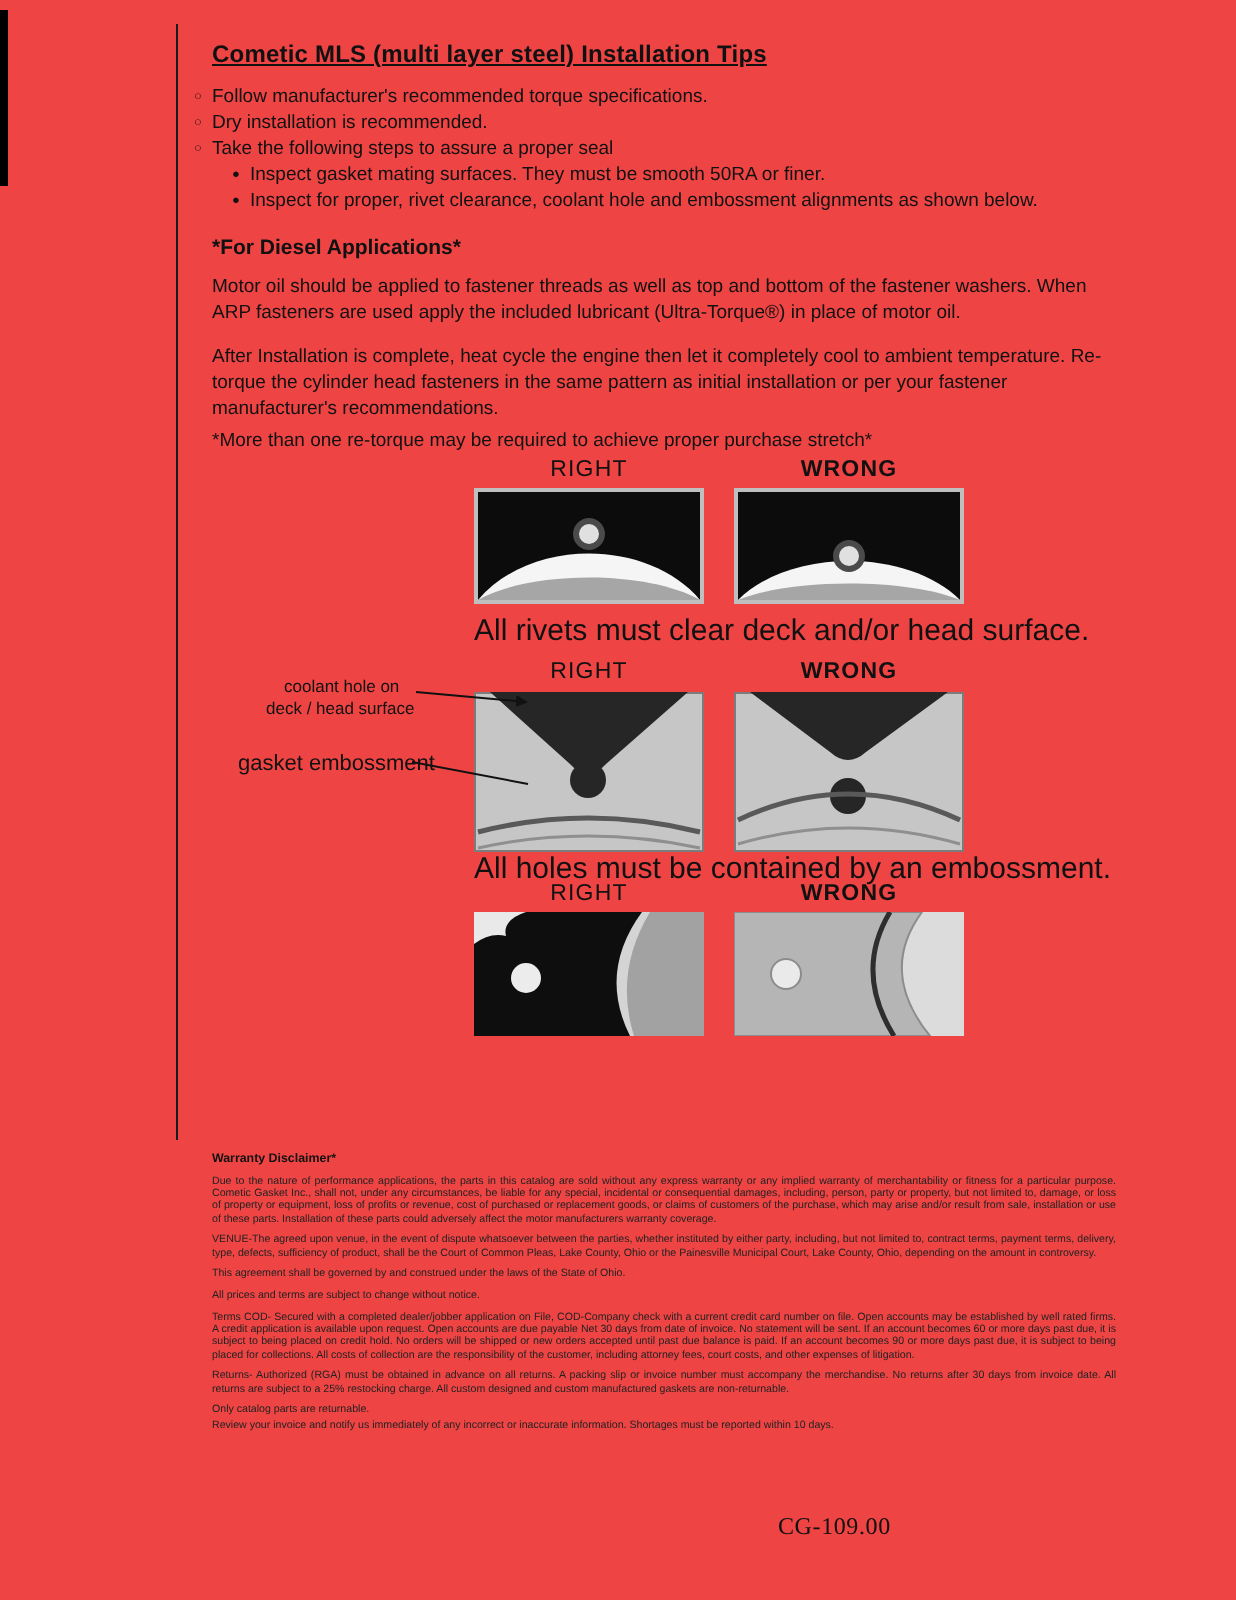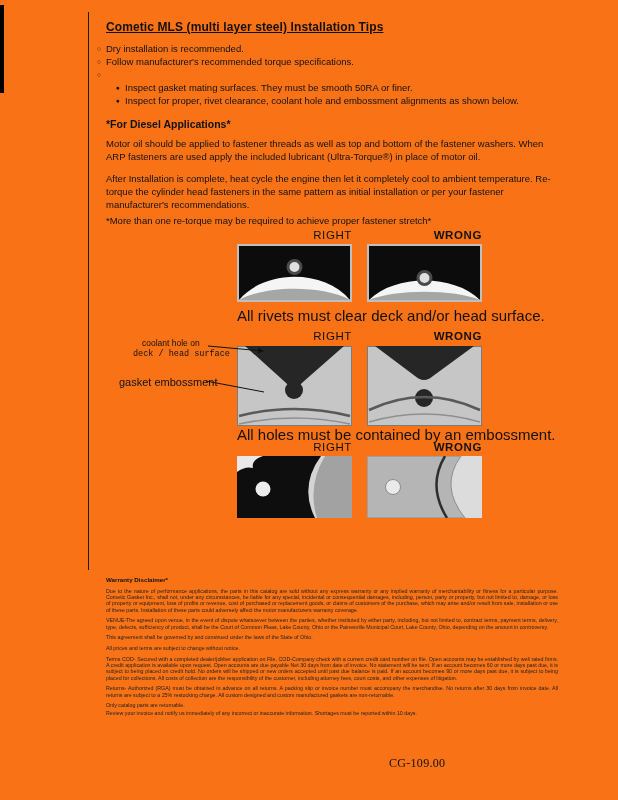--- a/index.html
+++ b/index.html
@@ -1,18 +1,18 @@
 <!DOCTYPE html>
 <html><head>
 <meta charset="utf-8">
 <style>
   * { margin:0; padding:0; box-sizing:border-box; }
   html,body { background:#ffffff; }
   .page {
-    position:relative; width:618px; height:800px; background:#f97316;
+    position:relative; width:618px; height:800px; background:#ef4444;
     font-family:"Liberation Sans", sans-serif; color:#111; overflow:hidden;
   }
   .edge-strip { position:absolute; left:0; top:5px; width:4px; height:88px; background:#000; }
   .vrule { position:absolute; left:88px; top:12px; width:1px; height:558px; background:#1b1b1b; }
 
   .title { position:absolute; left:106px; top:20px; font-size:12px; font-weight:bold; text-decoration:underline; letter-spacing:0.1px; }
 
   .tips { position:absolute; left:97px; top:43px; width:470px; font-size:9.5px; line-height:12.9px; }
   .bullet { display:flex; }
   .bullet .mk { flex:0 0 9px; font-size:6.5px; line-height:12.9px; color:#111; }
@@ -20,33 +20,33 @@
   .bullet.sub { margin-left:19px; }
   .bullet.sub > .mk::before { content:"●"; }
 
   .diesel-heading { position:absolute; left:106px; top:118px; font-size:10.5px; font-weight:bold; }
   .body-para { position:absolute; left:106px; width:452px; font-size:9.5px; line-height:13px; }
   .p1 { top:137px; }
   .p2 { top:172px; }
   .note { position:absolute; left:106px; top:215px; font-size:9.5px; }
 
   .dg-labels { position:absolute; left:237px; width:245px; display:flex; }
-  .dg-labels .lab { width:115px; text-align:right; font-size:11.5px; letter-spacing:0.6px; }
+  .dg-labels .lab { width:115px; text-align:center; font-size:11.5px; letter-spacing:0.6px; }
   .dg-labels .lab + .lab { margin-left:15px;font-weight:bold; }
   .dg-panels { position:absolute; left:237px; display:flex; gap:15px; }
   .panel { display:block; }
   .caption { position:absolute; left:237px; font-size:15px; line-height:11.5px; }
 
   .r1l { top:229px; } .r1p { top:244px; } .cap1 { top:310px; }
   .r2l { top:330px; } .r2p { top:346px; } .cap2 { top:429px; }
   .r3l { top:441px; } .r3p { top:456px; } .cap3 { top:524px; }
 
   .side-coolant { position:absolute; left:133px; top:338px; font-size:8.5px; line-height:10.5px; }
   .side-coolant .ln1 { display:block; padding-left:9px; }
-  .side-coolant .ln2 { display:block;font-family:Liberation Mono, monospace; }
+  .side-coolant .ln2 { display:block; }
   .side-emboss { position:absolute; left:119px; top:376px; font-size:11px; }
   .pointers { position:absolute; left:206px; top:340px; }
 
   .warranty { position:absolute; left:106px; top:576px; width:452px; }
   .warranty .wh { font-size:6.2px; font-weight:bold; margin-bottom:5px; }
   .warranty p { font-size:5.3px; line-height:6.2px; text-align:justify; margin-bottom:4.6px; color:#222; }
   .warranty p.tight { margin-bottom:1px; }
 
   .footer-code { position:absolute; left:389px; top:756px; font-size:12px; font-family:"Liberation Serif", serif; letter-spacing:0.3px; }
 </style>
@@ -56,43 +56,44 @@
 <div class="page">
 
   <div class="edge-strip"></div>
   <div class="vrule"></div>
 
   <h1 class="title">Cometic MLS (multi layer steel) Installation Tips</h1>
 
   <div class="tips">
     <div class="bullet l1">
       <span class="mk"></span>
+      <span>Follow manufacturer's recommended torque specifications.</span>
+    </div>
+    <div class="bullet l1">
+      <span class="mk"></span>
       <span>Dry installation is recommended.</span>
     </div>
     <div class="bullet l1">
       <span class="mk"></span>
-      <span>Follow manufacturer's recommended torque specifications.</span>
-    </div>
-    <div class="bullet l1">
-      <span class="mk"></span>
+      <span>Take the following steps to assure a proper seal</span>
     </div>
     <div class="bullet sub">
       <span class="mk"></span>
       <span>Inspect gasket mating surfaces.  They must be smooth 50RA or finer.</span>
     </div>
     <div class="bullet sub">
       <span class="mk"></span>
       <span>Inspect for proper, rivet clearance, coolant hole and embossment alignments as shown below.</span>
     </div>
   </div>
 
   <div class="diesel-heading">*For Diesel Applications*</div>
   <p class="body-para p2">After Installation is complete, heat cycle the engine then let it completely cool to ambient temperature. Re-torque the cylinder head fasteners in the same pattern as initial installation or per your fastener manufacturer's recommendations.</p>
   <p class="body-para p1">Motor oil should be applied to fastener threads as well as top and bottom of the fastener washers. When ARP fasteners are used apply the included lubricant (Ultra-Torque®) in place of motor oil.</p>
-  <p class="note">*More than one re-torque may be required to achieve proper fastener stretch*</p>
+  <p class="note">*More than one re-torque may be required to achieve proper purchase stretch*</p>
 
   <div class="dg-labels r1l">
     <span class="lab">RIGHT</span>
     <span class="lab">WRONG</span>
   </div>
   <div class="dg-panels r1p">
     <svg class="panel" width="115" height="58" viewBox="0 0 115 58">
       <rect width="115" height="58" fill="#bfbfbf"></rect>
       <rect x="2" y="2" width="111" height="54" fill="#0c0c0c"></rect>
       <path d="M2,56 C28,25 87,25 113,56 Z" fill="#f5f5f5"></path>

